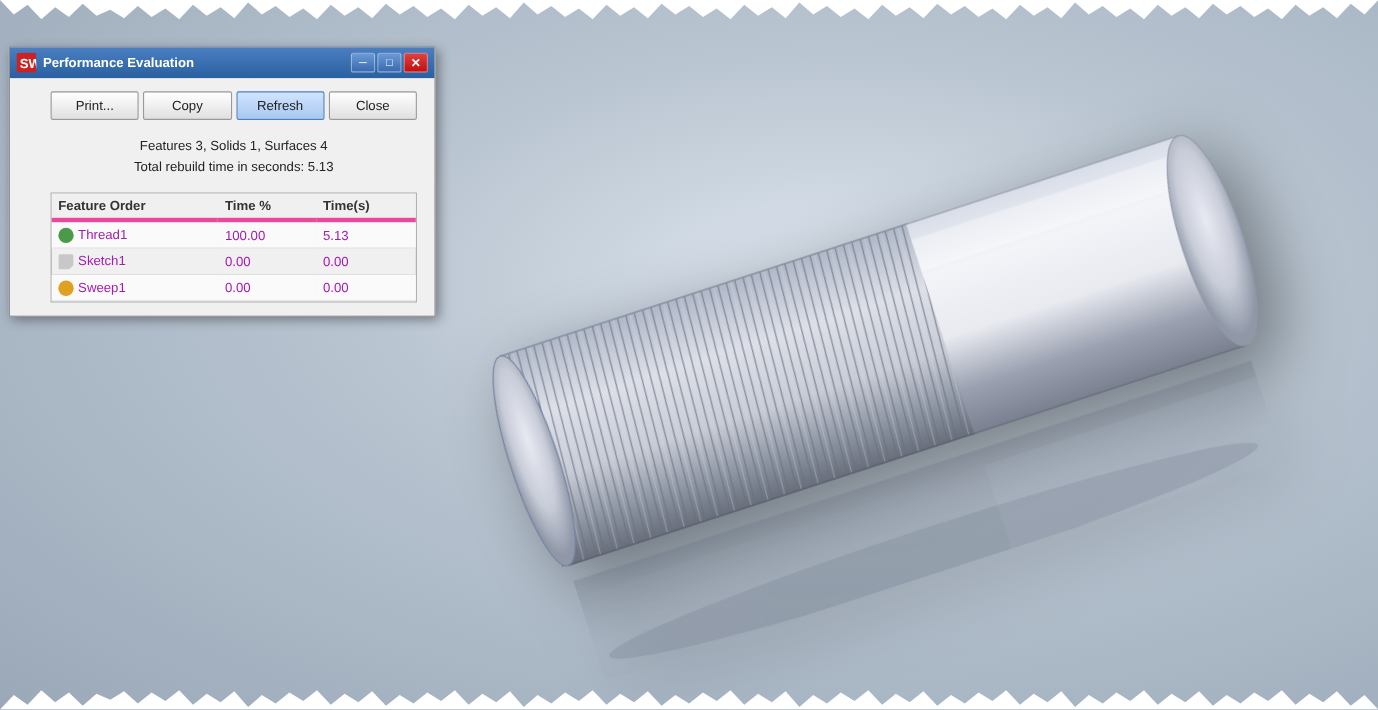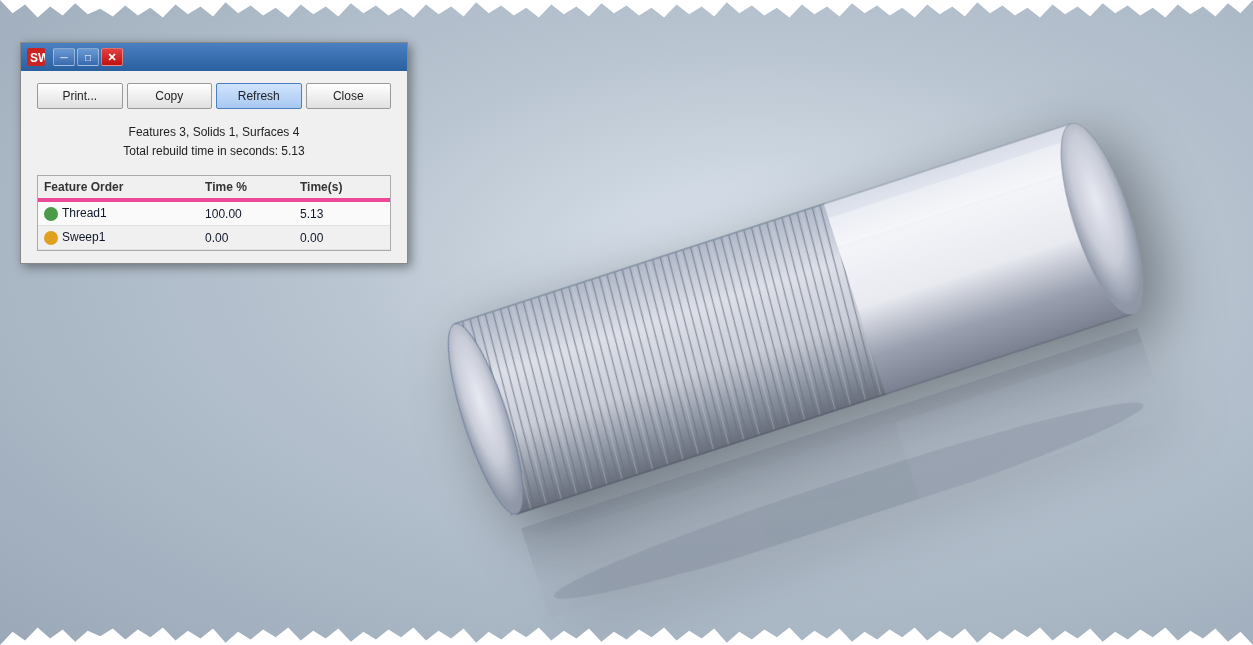--- a/index.html
+++ b/index.html
@@ -86,21 +86,21 @@
       width: 760px;
       height: 420px;
       transform: rotate(-18deg);
       filter: drop-shadow(15px 20px 30px rgba(0,0,0,0.4));
     }
 
     
     .dialog {
       position: absolute;
       top: 42px;
-      left: 20px;
+      left: 8px;
       width: 388px;
       background: #f0f0f0;
       border: 1px solid #888;
       box-shadow: 3px 3px 10px rgba(0,0,0,0.4);
       z-index: 10;
     }
 
     .dialog-titlebar {
       background: linear-gradient(to bottom, #4a7fc1 0%, #2a5fa0 100%);
       height: 28px;
@@ -139,20 +139,21 @@
       background: linear-gradient(to bottom, #6a9ad4, #3a6aae);
     }
     .title-btn.close-btn {
       background: linear-gradient(to bottom, #e04040, #c01010);
       font-size: 11px;
       font-weight: bold;
     }
 
     .dialog-content {
       padding: 12px 16px;
+      margin-left: 21px;
     }
 
     
     .toolbar {
       display: flex;
       gap: 4px;
       margin-bottom: 14px;
     }
 
     .toolbar-btn {
@@ -193,21 +194,21 @@
       padding: 4px 6px;
       border-bottom: 4px solid #ec4899;
       color: #333;
       font-weight: bold;
       background: #f0f0f0;
     }
 
     .perf-table td {
       padding: 4px 6px;
       border-bottom: 1px solid #e0e0e0;
-      color: #0f172a;
+      color: #a21caf;
     }
 
     .perf-table tr:nth-child(odd) td {
       background: #fafafa;
     }
 
     .feature-icon {
       display: inline-block;
       width: 14px;
       height: 14px;
@@ -377,20 +378,21 @@
 <div class="paper-edge-top"></div>
 <div class="paper-edge-bottom"></div>
 
 <div class="dialog">
 
   <div class="dialog-titlebar">
     <svg class="dialog-titlebar-icon" viewBox="0 0 18 18">
       <rect width="18" height="18" rx="2" fill="#cc2222"></rect>
       <text x="3" y="14" font-size="12" fill="white" font-weight="bold">SW</text>
     </svg>
+    <span class="dialog-title-text">Performance Evaluation</span>
     <div class="title-btn">─</div>
     <div class="title-btn">□</div>
     <div class="title-btn close-btn">✕</div>
   </div>
 
   <div class="dialog-content">
 
     <div class="toolbar">
       <button class="toolbar-btn">Print...</button>
       <button class="toolbar-btn">Copy</button>
@@ -415,20 +417,27 @@
         <tbody id="table-body">
         <tr>
       <td>
         <span class="feature-icon icon-thread"></span>Thread1
       </td>
       <td>100.00</td>
       <td>5.13</td>
     </tr>
             <tr>
       <td>
+        <span class="feature-icon icon-sketch"></span>Sketch1
+      </td>
+      <td>0.00</td>
+      <td>0.00</td>
+    </tr>
+            <tr>
+      <td>
         <span class="feature-icon icon-sweep"></span>Sweep1
       </td>
       <td>0.00</td>
       <td>0.00</td>
     </tr>
           </tbody>
       </table>
     </div>
   </div>
 </div>

